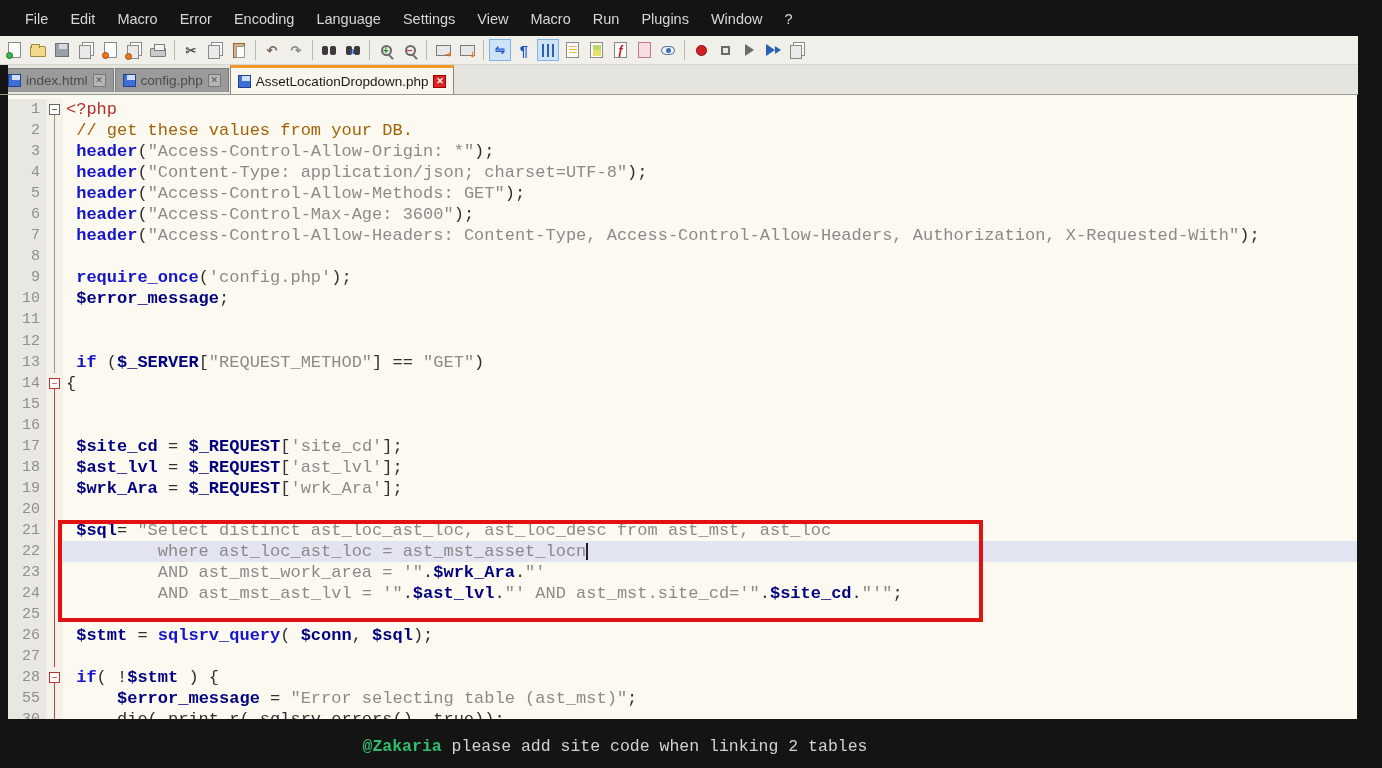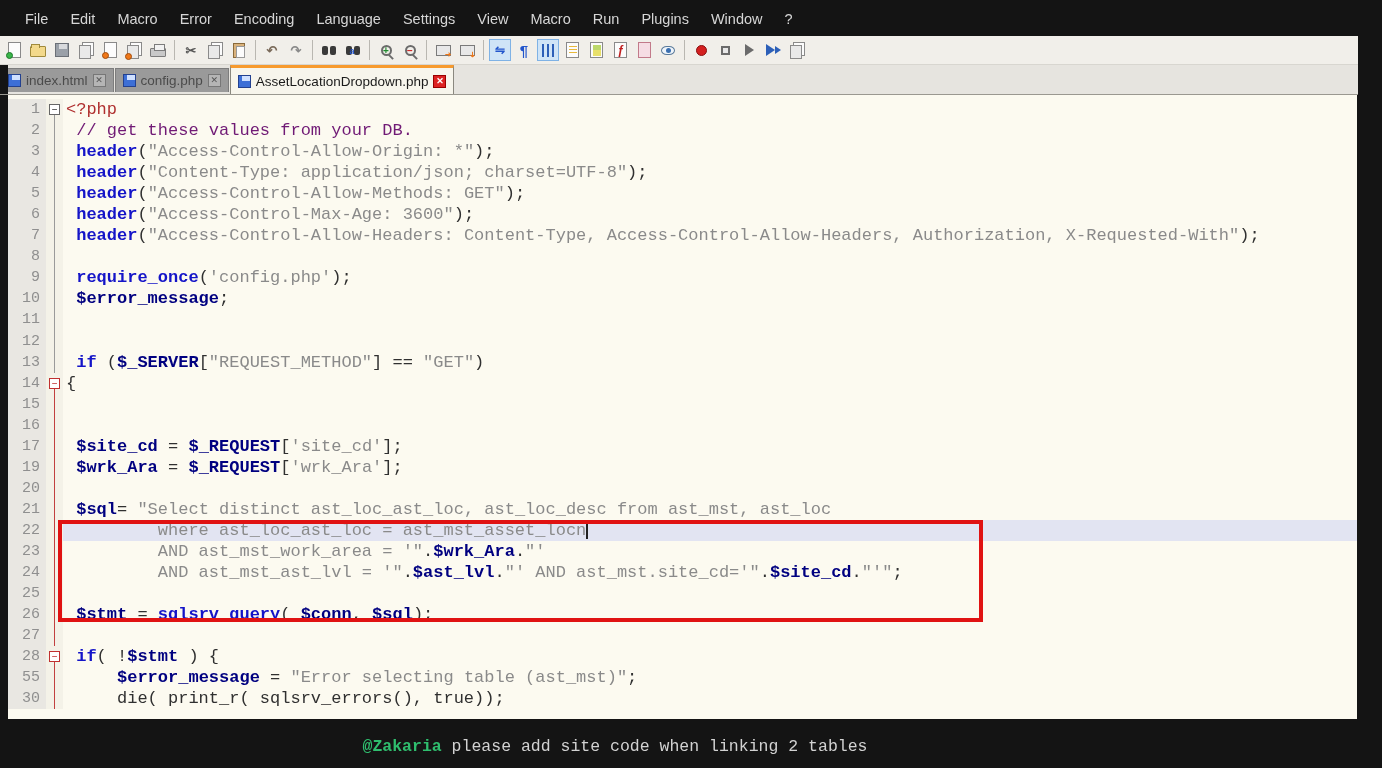--- a/index.html
+++ b/index.html
@@ -92,21 +92,21 @@
   .fold { width:17px; flex:none; align-self:stretch; background:#F4F2E8; position:relative; }
   .fline { position:absolute; left:8px; top:0; bottom:0; width:1px; }
   .fline.gray { background:#9a9a9a; } .fline.red { background:#c24040; }
   .fbox { position:absolute; left:3px; top:5px; width:11px; height:11px; background:#fff;
           font-size:11px; line-height:9px; text-align:center; color:#333; cursor:pointer; }
   .fbox.gray { border:1px solid #666; } .fbox.red { border:1px solid #c03030; color:#c03030; }
   .codeln { flex:1; padding-left:3px; color:#303030; }
   .row.current .codeln, .row.current .spacer { background:#E2E4F2; }
   .row.current { background:linear-gradient(90deg, transparent 55px, #E2E4F2 55px); }
   .tag { color:#B03030; }
-  .com { color:#701a75;margin-top:36px; }
+  .com { color:#a16207;margin-top:36px; }
   .fn  { color:#1414C8; font-weight:bold;margin-top:40px; }
   .kw  { color:#1414C8; font-weight:bold; }
   .var { color:#000080; font-weight:bold; }
   .str { color:#8a8a8a; }
   .pun { color:#303030; }
   .caret { display:inline-block; width:2px; height:17px; background:#222; vertical-align:middle; }
 
   .annotation-box { position:absolute; left:58px; top:425px; width:925px; height:102px;
                     border:4px solid #E01212; pointer-events:none; z-index:5; }
 
@@ -279,20 +279,21 @@
         <div class="row"><span class="gut">8</span><span class="fold"><span class="fline gray"></span></span><span class="codeln"></span></div>
         <div class="row"><span class="gut">9</span><span class="fold"><span class="fline gray"></span></span><span class="codeln"><span class="pun"> </span><span class="fn">require_once</span><span class="pun">(</span><span class="str">'config.php'</span><span class="pun">);</span></span></div>
         <div class="row"><span class="gut">10</span><span class="fold"><span class="fline gray"></span></span><span class="codeln"><span class="pun"> </span><span class="var">$error_message</span><span class="pun">;</span></span></div>
         <div class="row"><span class="gut">11</span><span class="fold"><span class="fline gray"></span></span></div>
         <div class="row"><span class="gut">12</span><span class="fold"><span class="fline gray"></span></span><span class="codeln"></span></div>
         <div class="row"><span class="gut">13</span><span class="fold"><span class="fline gray"></span></span><span class="codeln"><span class="pun"> </span><span class="kw">if</span><span class="pun"> (</span><span class="var">$_SERVER</span><span class="pun">[</span><span class="str">"REQUEST_METHOD"</span><span class="pun">] == </span><span class="str">"GET"</span><span class="pun">)</span></span></div>
         <div class="row"><span class="gut">14</span><span class="fold"><span class="fline red" style="top: 15px;"></span><span class="fbox red">–</span></span><span class="codeln"><span class="pun">{</span></span></div>
         <div class="row"><span class="gut">15</span><span class="fold"><span class="fline red"></span></span><span class="codeln"></span></div>
         <div class="row"><span class="gut">16</span><span class="fold"><span class="fline red"></span></span><span class="codeln"></span></div>
         <div class="row"><span class="gut">17</span><span class="fold"><span class="fline red"></span></span><span class="codeln"><span class="pun"> </span><span class="var">$site_cd</span><span class="pun"> = </span><span class="var">$_REQUEST</span><span class="pun">[</span><span class="str">'site_cd'</span><span class="pun">];</span></span></div>
+        <div class="row"><span class="gut">18</span><span class="fold"><span class="fline red"></span></span><span class="codeln"><span class="pun"> </span><span class="var">$ast_lvl</span><span class="pun"> = </span><span class="var">$_REQUEST</span><span class="pun">[</span><span class="str">'ast_lvl'</span><span class="pun">];</span></span></div>
         <div class="row"><span class="gut">19</span><span class="fold"><span class="fline red"></span></span><span class="codeln"><span class="pun"> </span><span class="var">$wrk_Ara</span><span class="pun"> = </span><span class="var">$_REQUEST</span><span class="pun">[</span><span class="str">'wrk_Ara'</span><span class="pun">];</span></span></div>
         <div class="row"><span class="gut">20</span><span class="fold"><span class="fline red"></span></span><span class="codeln"></span></div>
         <div class="row"><span class="gut">21</span><span class="fold"><span class="fline red"></span></span><span class="codeln"><span class="pun"> </span><span class="var">$sql</span><span class="pun">= </span><span class="str">"Select distinct ast_loc_ast_loc, ast_loc_desc from ast_mst, ast_loc</span></span></div>
         <div class="row current"><span class="gut">22</span><span class="fold"><span class="fline red"></span></span><span class="codeln"><span class="str">         where ast_loc_ast_loc = ast_mst_asset_locn</span><span class="caret"></span></span></div>
         <div class="row"><span class="gut">23</span><span class="fold"><span class="fline red"></span></span><span class="codeln"><span class="str">         AND ast_mst_work_area = '"</span><span class="pun">.</span><span class="var">$wrk_Ara</span><span class="pun">.</span><span class="str">"'</span></span></div>
         <div class="row"><span class="gut">24</span><span class="fold"><span class="fline red"></span></span><span class="codeln"><span class="str">         AND ast_mst_ast_lvl = '"</span><span class="pun">.</span><span class="var">$ast_lvl</span><span class="pun">.</span><span class="str">"' AND ast_mst.site_cd='"</span><span class="pun">.</span><span class="var">$site_cd</span><span class="pun">.</span><span class="str">"'"</span><span class="pun">;</span></span></div>
         <div class="row"><span class="gut">25</span><span class="fold"><span class="fline red"></span></span><span class="codeln"></span></div>
         <div class="row"><span class="gut">26</span><span class="fold"><span class="fline red"></span></span><span class="codeln"><span class="pun"> </span><span class="var">$stmt</span><span class="pun"> = </span><span class="fn">sqlsrv_query</span><span class="pun">( </span><span class="var">$conn</span><span class="pun">, </span><span class="var">$sql</span><span class="pun">);</span></span></div>
         <div class="row"><span class="gut">27</span><span class="fold"><span class="fline red"></span></span><span class="codeln"></span></div>
         <div class="row"><span class="gut">28</span><span class="fold"><span class="fline red" style="top: 15px;"></span><span class="fbox red">–</span></span><span class="codeln"><span class="pun"> </span><span class="kw">if</span><span class="pun">( !</span><span class="var">$stmt</span><span class="pun"> ) {</span></span></div>

